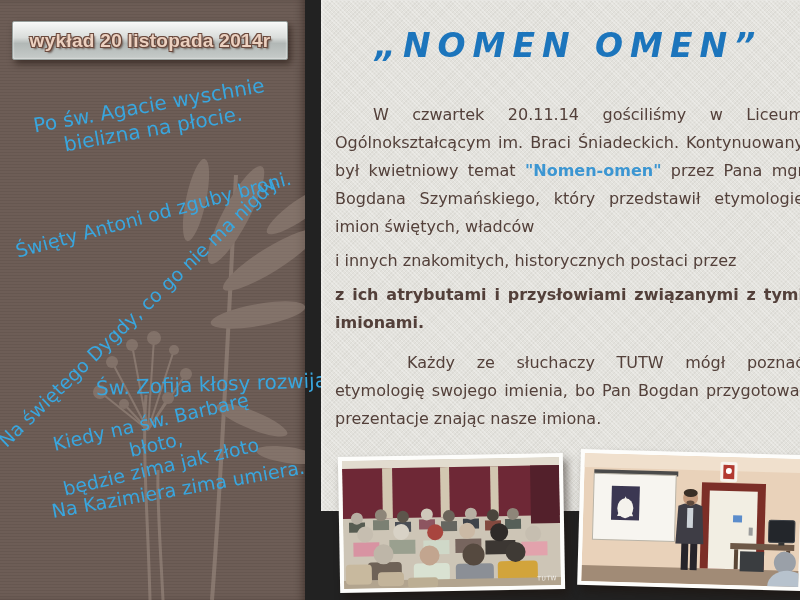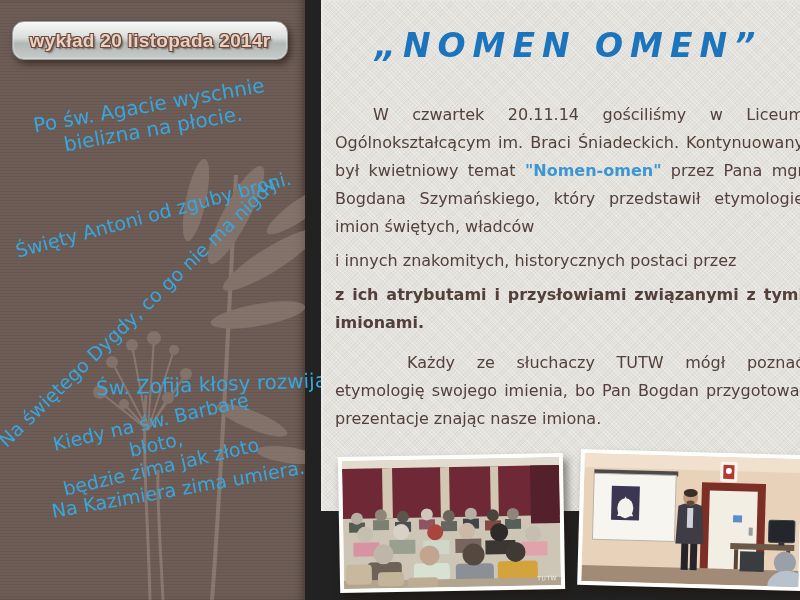--- a/index.html
+++ b/index.html
@@ -8,21 +8,21 @@
 
   
   .left-panel{position:absolute;left:0;top:0;width:305px;height:600px;
     background:#6A5A53;
     background-image:repeating-linear-gradient(0deg,rgba(0,0,0,.035) 0 1px,rgba(255,255,255,.02) 1px 3px);
     box-shadow:inset -6px 0 8px -4px rgba(30,18,14,.5);}
   .flower-svg{position:absolute;left:0;top:0;width:305px;height:600px;opacity:.48;}
 
   .badge{position:absolute;left:12px;top:21px;width:274px;height:37px;
     background:linear-gradient(180deg,#f8f9f8 0%,#dadddb 42%,#b2b8b6 58%,#c6cbc9 100%);
-    border:1px solid #98a09d;border-radius:12px;
+    border:1px solid #98a09d;border-radius:2px;
     box-shadow:3px 4px 7px rgba(25,12,8,.55), inset 0 0 2px #ffffff;
     display:flex;align-items:center;justify-content:center;}
   .badge span{font-family:"Liberation Sans",sans-serif;font-weight:bold;font-size:19px;
     color:#ecd1c0;letter-spacing:.3px;
     text-shadow:1px 1px 0 #6b4a3e,-1px -1px 0 #6b4a3e,1px -1px 0 #6b4a3e,-1px 1px 0 #6b4a3e,2px 2px 2px rgba(55,28,18,.6);}
 
   .proverb{position:absolute;color:#39A6DE;font-size:19px;line-height:1.22;}
   .proverb span{display:block;}
   .q-agata{left:28px;top:93px;width:246px;text-align:center;transform:rotate(-10deg);font-size:20px;}
   .q-antoni{left:16px;top:240px;transform:rotate(-15deg);transform-origin:left center;white-space:nowrap;}

